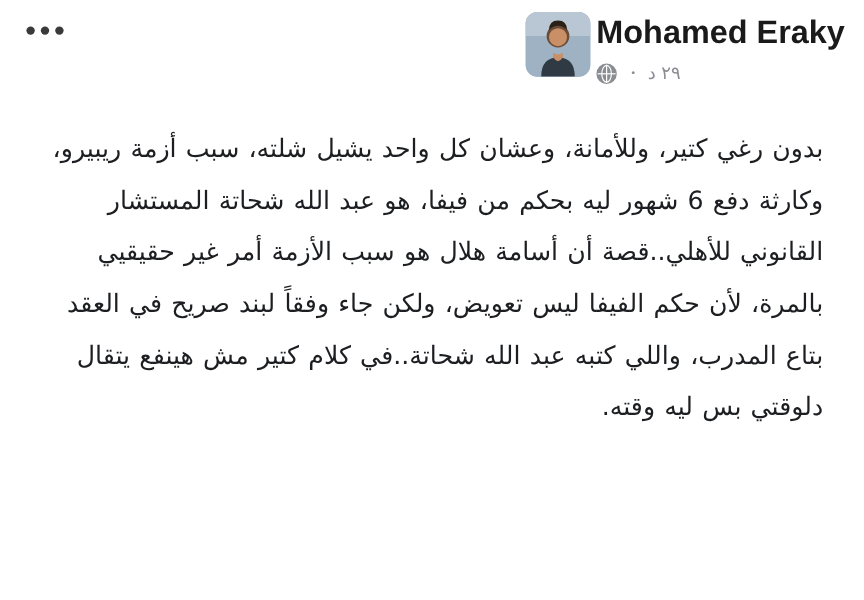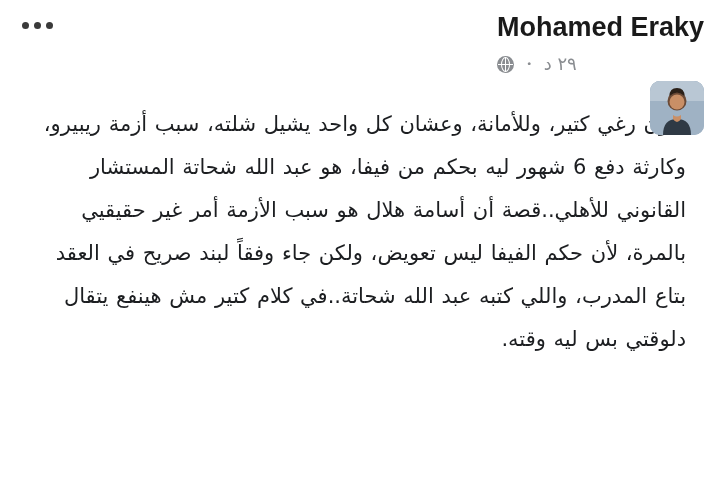--- a/index.html
+++ b/index.html
@@ -44,21 +44,21 @@
     height: 7px;
     border-radius: 50%;
     background: #3a3a3a;
     display: block;
   }
   .header-identity {
     position: absolute;
     right: 16px;
     top: 10px;
     display: flex;
-    flex-direction: column;
+    flex-direction: row;
     align-items: flex-start;
     gap: 5px;
   }
   .avatar {
     width: 54px;
     height: 54px;
     border-radius: 10px;
     overflow: hidden;
     background: #8fa6bb;
     flex: 0 0 auto;
@@ -81,21 +81,21 @@
     font-family: "Liberation Sans", sans-serif;
   }
   .meta-row {
     margin-top: 9px;
     display: flex;
     flex-direction: row;
     align-items: center;
     gap: 6px;
   }
   .meta-time {
-    font-size: 18px;
+    font-size: 15px;
     color: #8a8d91;
     direction: rtl;
     font-family: "DejaVu Sans", sans-serif;
   }
   .globe-icon {
     width: 17px;
     height: 17px;
     border-radius: 50%;
     background: #8a8d91;
     position: relative;

